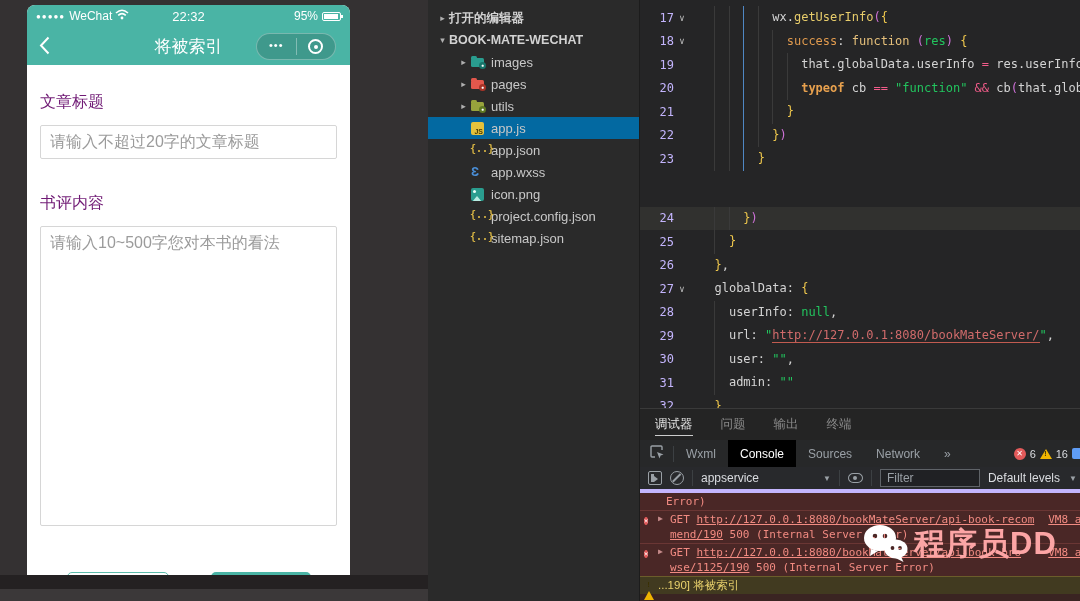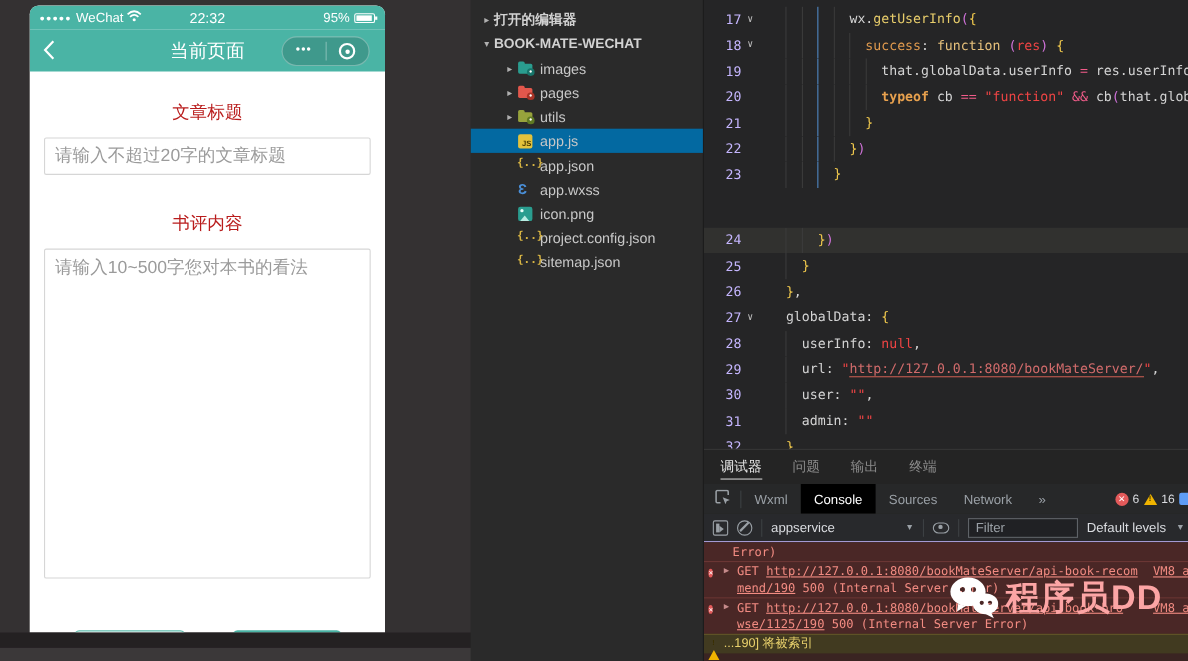--- a/index.html
+++ b/index.html
@@ -25,21 +25,21 @@
   .nav-title { position:absolute; left:0; right:0; text-align:center; color:#fff; font-size:17px; }
   .capsule { position:absolute; right:14px; top:6px; width:80px; height:27px; border-radius:14px;
     background:rgba(0,0,0,0.15); border:1px solid rgba(255,255,255,0.3); display:flex; align-items:center; }
   .cap-dots { flex:1; text-align:center; color:#fff; font-size:11px; letter-spacing:1px; padding-bottom:3px; }
   .cap-div { width:1px; height:17px; background:rgba(255,255,255,0.35); }
   .cap-target { flex:1; display:flex; justify-content:center; }
   .ring { width:15px; height:15px; border:2px solid #fff; border-radius:50%; position:relative; }
   .ring::after { content:""; position:absolute; left:3.5px; top:3.5px; width:4px; height:4px;
     background:#fff; border-radius:50%; }
   #page { padding:0 13px; }
-  .fld-label { margin-top:27px; font-size:16px; color:#b91c1c;text-align:center; }
+  .fld-label { margin-top:27px; font-size:16px; color:#701a75; }
   .ipt { margin-top:12px; width:100%; height:34px; border:1px solid #d6d6d6; border-radius:2px;
     font-size:16px; padding:0 9px; color:#333; font-family:inherit; outline:none; background:#fff; }
   .ipt::placeholder, .txa::placeholder { color:#9b9b9b; }
   .txa { margin-top:12px; width:100%; height:300px; border:1px solid #d6d6d6; border-radius:2px;
     font-size:16px; padding:6px 9px; color:#333; font-family:inherit; resize:none; outline:none; background:#fff; }
   .btn-row { margin-top:42px; display:flex; justify-content:center; gap:42px; }
   .btn { height:42px; border-radius:5px; font-size:16px; font-family:inherit; cursor:pointer; }
   .btn.ghost { width:102px; background:#fff; border:1px solid #5cbcac; color:#4ab4a5; }
   .btn.solid { width:100px; background:#4ab4a5; border:none; color:#fff; }
   .bezel-a { position:absolute; left:0; top:575px; width:428px; height:14px; background:#242122; }
@@ -77,21 +77,21 @@
     font-family:"DejaVu Sans Mono",monospace; font-size:12px; overflow:hidden; padding-top:6px; }
   .cl { display:flex; height:23.5px; align-items:center; padding-left:8px; position:relative; }
   .cl.active { background:#31312f;margin-top:36px; }
   .cl .num { width:26px; text-align:right; color:#c4b5fd; flex:none; }
   .cl .fold { width:16px; text-align:center; color:#bdbdbd; font-size:9px; flex:none; }
   .cl .code { position:relative; flex:1; white-space:pre; padding-left:10px; height:100%;
     line-height:23.5px; overflow:hidden; }
   .guide { position:absolute; top:0; bottom:0; width:1px; background:#3a3a3a; }
   .guide.ag { background:#4f87c4; }
   .s-w{color:#d4d4d4} .s-y{color:#e8cd6b} .s-o{color:#e09a4e} .s-k{color:#e6c07b}
-  .s-kb{color:#e8a14e;font-weight:bold} .s-p{color:#f25c8a} .s-r{color:#ef4444}
+  .s-kb{color:#e8a14e;font-weight:bold} .s-p{color:#f25c8a} .s-r{color:#22c55e}
   .s-g{color:#f1c94d} .s-v{color:#cf72d8}
   .s-ru{color:#d16b6b; border-bottom:1px solid #c25b50; cursor:pointer;}
 
   
   #panel { position:absolute; left:640px; top:408px; width:440px; height:193px; background:#242424;
     border-top:1px solid #3a3a3a; }
   #panel-tabs { height:31px; display:flex; align-items:center; gap:28px; padding-left:15px;
     font-size:12.5px; color:#8a8a8a; background:#242424; }
   .ptab { cursor:pointer; position:relative; height:100%; display:flex; align-items:center; }
   .ptab.active { color:#e8e8e8; }
@@ -103,21 +103,21 @@
   .dtab { padding:0 12px; height:100%; display:flex; align-items:center; cursor:pointer; }
   .dtab.active { background:#000; color:#fff; }
   .dev-right { margin-left:auto; display:flex; align-items:center; gap:4px; padding-right:0; }
   .err-dot { width:12px; height:12px; border-radius:50%; background:#e35a5a; color:#fff; font-size:8px;
     line-height:12px; text-align:center; font-weight:bold; }
   .warn-tri { width:0; height:0; border-left:6px solid transparent; border-right:6px solid transparent;
     border-bottom:10px solid #f0b400; position:relative; }
   .warn-tri::after { content:"!"; position:absolute; left:-1.5px; top:1px; font-size:7px; color:#3a2f00; font-weight:bold; }
   .cnt { color:#dadce0; font-size:11px; }
   .blue-bubble { width:13px; height:11px; background:#5f9df6; border-radius:2px; margin-right:-5px; }
-  #console-toolbar { height:26px; background:#28292c; border-bottom:1px solid #c4b5fd; display:flex;
+  #console-toolbar { height:26px; background:#28292c; border-bottom:4px solid #c4b5fd; display:flex;
     align-items:center; font-size:12px; color:#dadce0; gap:8px; padding-left:8px; }
   .tool-ico { width:14px; height:14px; position:relative; cursor:pointer; }
   .ico-panel { border:1px solid #9aa0a6; border-radius:2px; }
   .ico-panel::before { content:""; position:absolute; left:2px; top:2px; bottom:2px; width:3px; background:#9aa0a6; }
   .ico-panel::after { content:""; position:absolute; right:3px; top:4px; border-top:3px solid transparent;
     border-bottom:3px solid transparent; border-left:4px solid #9aa0a6; }
   .ico-block { border:1.5px solid #9aa0a6; border-radius:50%; }
   .ico-block::before { content:""; position:absolute; left:0px; top:4.6px; width:11px; height:1.5px;
     background:#9aa0a6; transform:rotate(-45deg); }
   .ctx-select { display:flex; align-items:center; gap:64px; cursor:pointer; }
@@ -180,21 +180,21 @@
             <span class="nub"></span>
           </span>
       </span>
     </div>
     <div id="navbar">
       <span class="back">
         <svg width="11" height="19" viewBox="0 0 11 19">
             <path d="M9.5 1.5 L2 9.5 L9.5 17.5" stroke="#fff" stroke-width="2" fill="none"></path>
           </svg>
       </span>
-      <span class="nav-title">当前页面</span>
+      <span class="nav-title">将被索引</span>
       <span class="capsule">
         <span class="cap-dots">•••</span>
         <span class="cap-div"></span>
         <span class="cap-target">
             <span class="ring"></span>
           </span>
       </span>
     </div>
     <div id="page">
       <div class="fld-label">文章标题</div>

